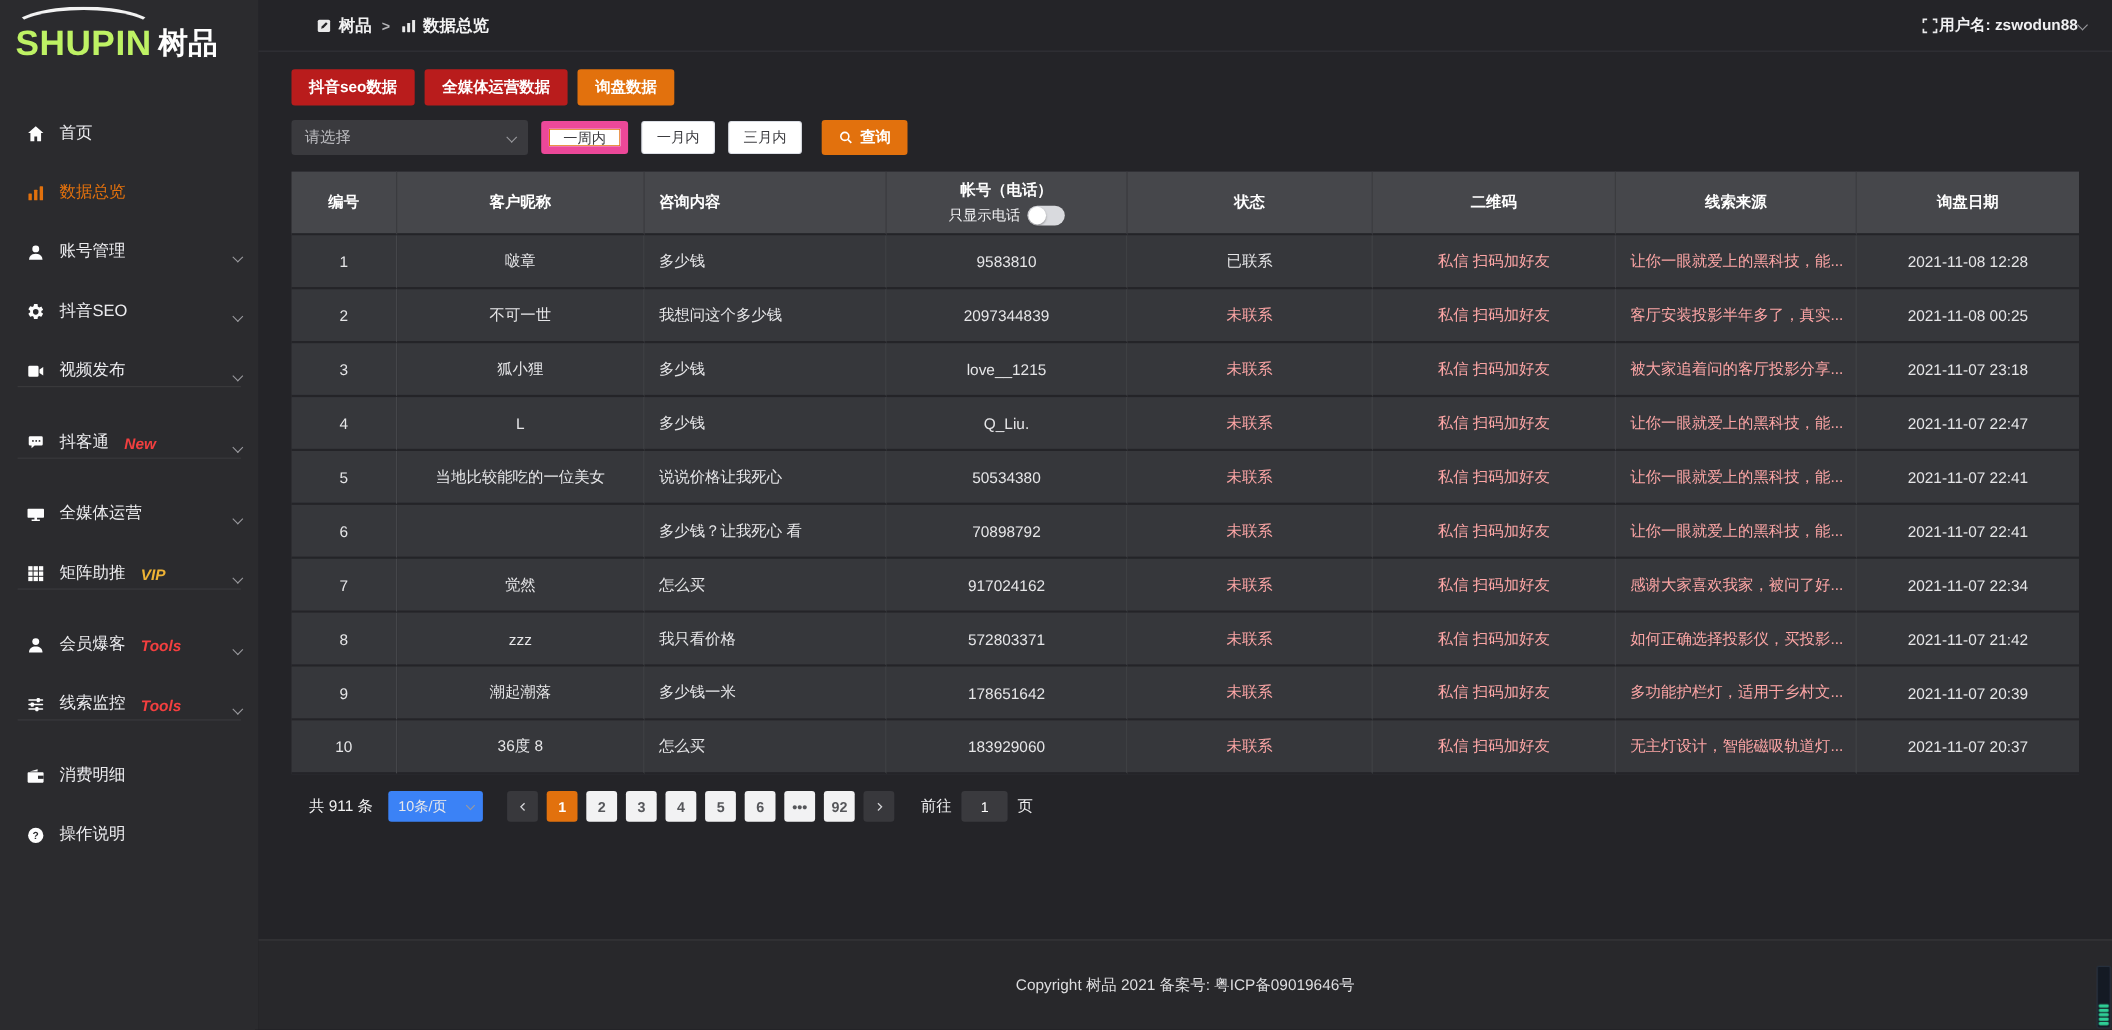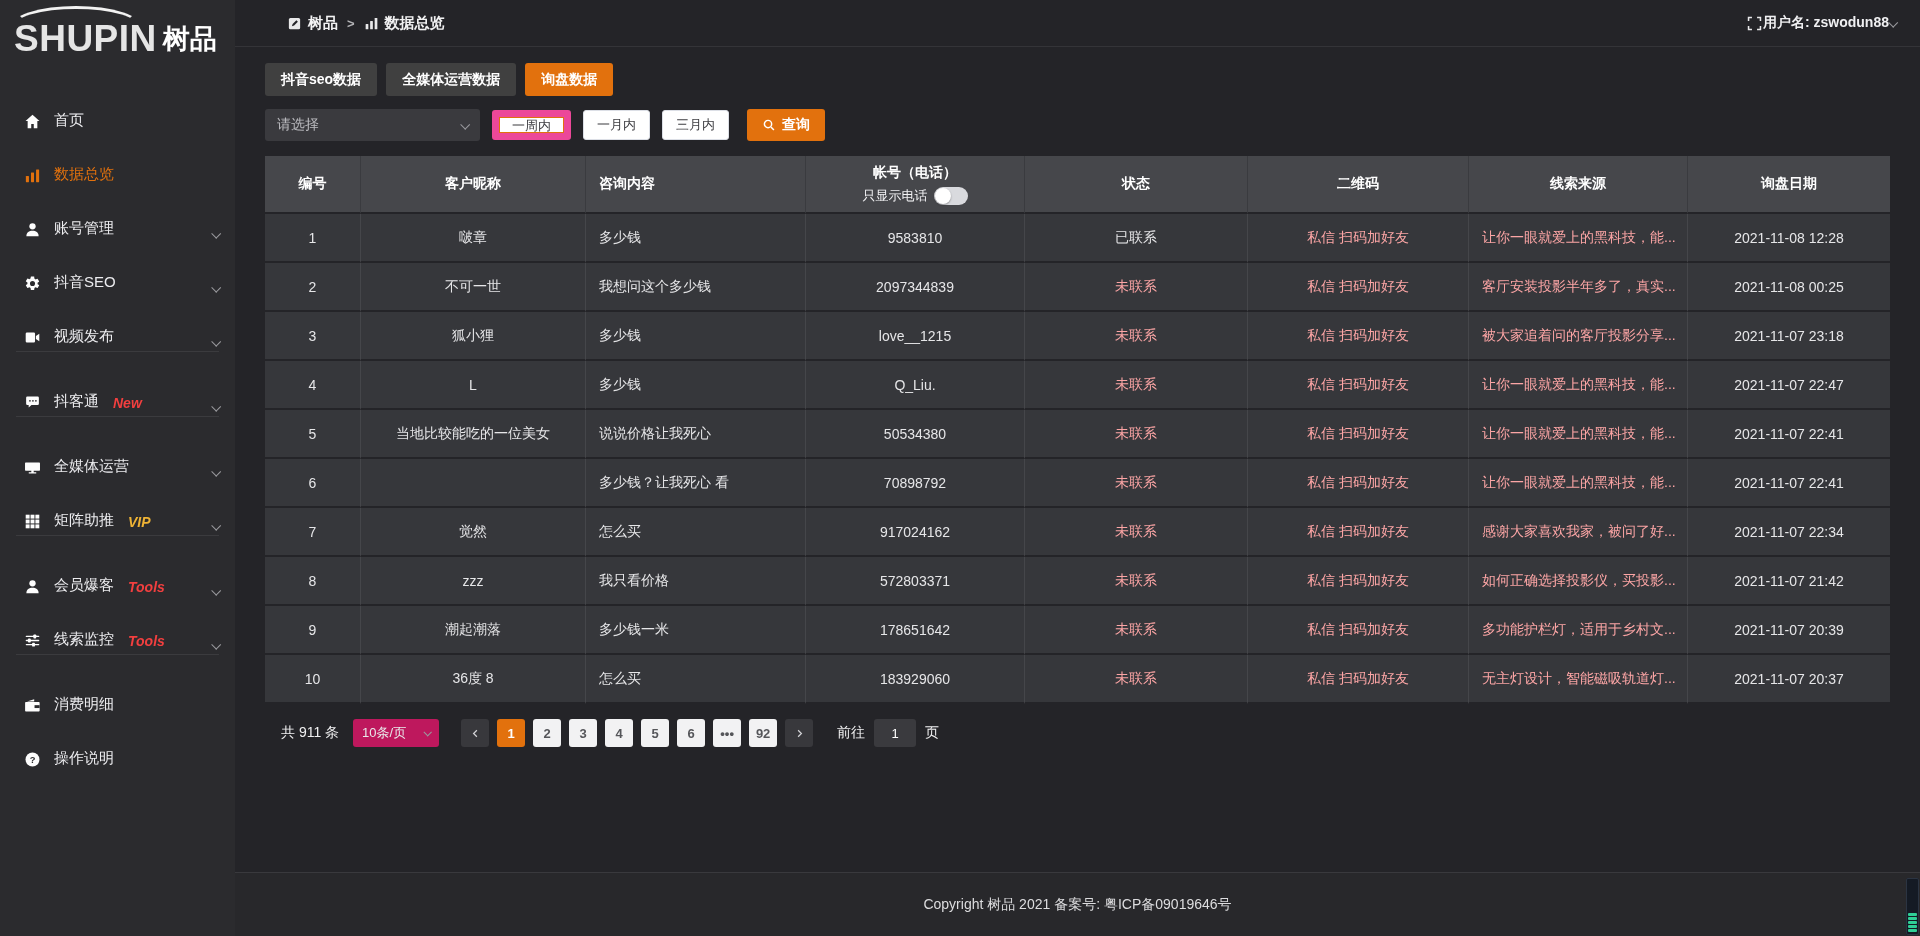--- a/index.html
+++ b/index.html
@@ -4,21 +4,21 @@
 <style>
   * { margin:0; padding:0; box-sizing:border-box; }
   html,body { width:1920px; height:936px; overflow:hidden; }
   body { background:#232326; color:#e8e8e9; font-family:"Liberation Sans","DejaVu Sans",sans-serif; }
   .app { display:flex; height:100%; }
 
   
   .sidebar { width:235px; flex-shrink:0; background:#2b2b2e; height:100%; overflow:hidden; }
   .logo { position:relative; height:58px; margin:10px 0 8px 14px; display:flex; align-items:center; gap:6px; cursor:pointer; }
   .logo-arc { position:absolute; top:-4px; left:-4px; width:132px; height:42px; border:3px solid transparent; border-top:3px solid #f2f2f2; border-radius:50%; }
-  .logo-en { font-size:37px; font-weight:900; letter-spacing:.5px; color:#e5e5e5; }
+  .logo-en { font-size:32px; font-weight:900; letter-spacing:.5px; color:#bef264; }
   .logo-cn { font-size:27px; font-weight:900; color:#fff; }
   .side-item { display:flex; align-items:flex-end; height:54px; padding:0 16px 0 24px; font-size:15px; color:#ececef; cursor:pointer; }
   .side-item .ico { width:17px; height:17px; margin-right:13px; color:#fdfdfd; flex-shrink:0; }
   .side-item.active { color:#e2710d; }
   .side-item.active .ico { color:#e2710d; }
   .badge { font-style:italic; font-weight:bold; font-size:14px; margin-left:14px; }
   .badge.red { color:#f23f3f; }
   .badge.gold { color:#eeb335; }
   .side-chev { margin-left:auto; }
   .divider { height:1px; background:#3b3b3e; margin:5px 16px; }
@@ -33,21 +33,21 @@
   .crumb { display:flex; align-items:center; gap:6px; cursor:pointer; }
   .crumb-sep { color:#b5b5b8; font-weight:bold; font-size:13px; }
   .topbar-right { display:flex; align-items:center; gap:0; }
   .topbar-right .ico { width:17px; height:17px; color:#e8e8ea; cursor:pointer; }
   .username { font-size:14px; font-weight:bold; color:#f0f0f2; cursor:pointer; }
 
   .content { flex:1; padding:16px 30px 0 30px; }
 
   
   .tabs { display:flex; gap:9px; margin-bottom:13px; }
-  .tab { background:#404040; color:#fff; border:none; font-size:14px; font-weight:bold; height:33px; padding:0 16px; border-radius:3px; cursor:pointer; font-family:inherit; }
+  .tab { background:#b91c1c; color:#fff; border:none; font-size:14px; font-weight:bold; height:33px; padding:0 16px; border-radius:3px; cursor:pointer; font-family:inherit; }
   .tab.active { background:#e2710d; }
 
   
   .filters { display:flex; align-items:center; gap:12px; margin-bottom:15px; }
   .select { width:215px; height:32px; background:#3a3a3e; border-radius:3px; display:flex; align-items:center; justify-content:space-between; padding:0 12px; font-size:14px; color:#bcbcc0; cursor:pointer; }
   .periods { display:flex; gap:12px; }
   .period { height:30px; padding:0 13px; background:#fff; border:1px solid #dcdfe6; border-radius:3px; color:#3c3c40; font-size:13px; cursor:pointer; font-family:inherit; }
   .period.active { border:7px solid #ec4899; box-shadow:0 0 0 1px #e2710d inset; }
   .search-btn { height:32px; margin-left:6px; background:#e2710d; border:none; border-radius:3px; color:#fff; font-size:14px; font-weight:bold; padding:0 15px; display:flex; align-items:center; gap:6px; cursor:pointer; font-family:inherit; }
   .search-btn .ico { width:14px; height:14px; }
@@ -60,31 +60,31 @@
   .th-line2 { display:flex; align-items:center; justify-content:center; gap:6px; margin-top:5px; font-weight:normal; font-size:13px; color:#f2f2f4; }
   .toggle { width:34px; height:18px; border-radius:9px; background:#d9dade; position:relative; display:inline-block; cursor:pointer; }
   .knob { position:absolute; left:1px; top:1px; width:16px; height:16px; border-radius:50%; background:#fff; box-shadow:0 1px 2px rgba(0,0,0,.35); }
   tbody td { background:#36373b; border-right:1px solid #45464a; border-bottom:2px solid #242428; height:49px; text-align:center; font-size:14px; color:#e6e6e8; overflow:hidden; white-space:nowrap; }
   td.orange, .orange { color:#fca5a5; }
   td.clickable { cursor:pointer; }
 
   
   .pagination { display:flex; align-items:center; margin:15px 0 0 16px; font-size:14px; color:#f0f0f1; }
   .pg-total { margin-right:14px; }
-  .pg-size { width:86px; height:28px; background:#be185d; border-radius:3px; display:flex; align-items:center; justify-content:space-between; padding:0 9px; font-size:13px; color:#e8e8ea; margin-right:22px; cursor:pointer; }
+  .pg-size { width:86px; height:28px; background:#3b82f6; border-radius:3px; display:flex; align-items:center; justify-content:space-between; padding:0 9px; font-size:13px; color:#e8e8ea; margin-right:22px; cursor:pointer; }
   .pg-size .chev { width:6px; height:6px; }
   .pg-btn { min-width:28px; height:28px; border:none; border-radius:3px; background:#f2f2f3; color:#55565a; font-size:13px; font-weight:bold; margin-right:8px; display:flex; align-items:center; justify-content:center; cursor:pointer; font-family:inherit; }
   .pg-btn.nav { background:#38383c; color:#d4d4d7; }
   .pg-btn.nav .ico { width:11px; height:11px; }
   .pg-btn.active { background:#e2710d; color:#fff; }
   .pg-goto { display:flex; align-items:center; gap:9px; margin-left:16px; }
   .goto-input { width:42px; height:28px; background:#3a3a3e; border:none; border-radius:3px; color:#fff; text-align:center; font-size:13px; font-family:inherit; }
 
   
-  .footer { height:64px; flex-shrink:0; background:#28282b; border-top:1px solid #39393d; display:flex; align-items:center; justify-content:center; font-size:14px; color:#dddddf;margin-top:31px; }
+  .footer { height:82px; flex-shrink:0; background:#28282b; border-top:1px solid #39393d; display:flex; align-items:center; justify-content:center; font-size:14px; color:#dddddf;margin-top:31px; }
 
   
   .perf-widget { position:fixed; right:1px; bottom:1px; width:13px; height:57px; background:#141a24; border:1px solid #2b3442; border-radius:2px; display:flex; flex-direction:column; justify-content:flex-end; padding:2px 1px; gap:1px; }
   .perf-bar { height:3px; background:#2fcf96; border-radius:1px; }
 
   .ico svg { width:100%; height:100%; display:block; }
 </style>
 </head>
 <body>
 

